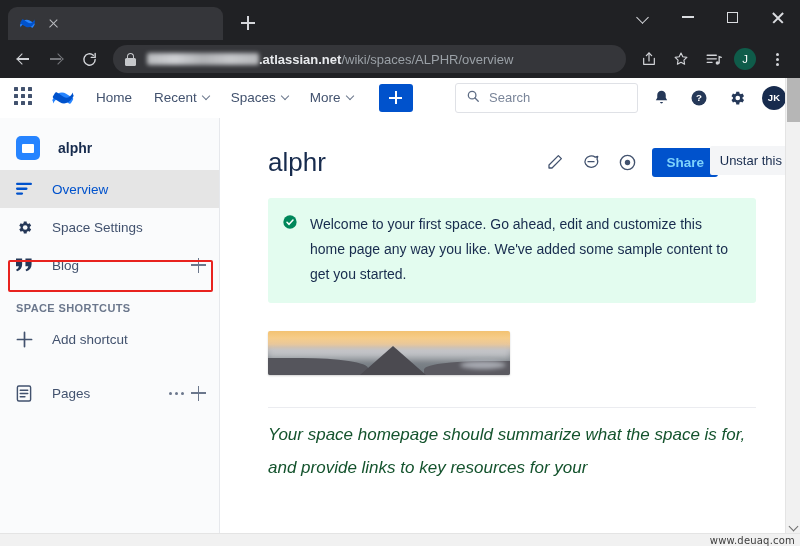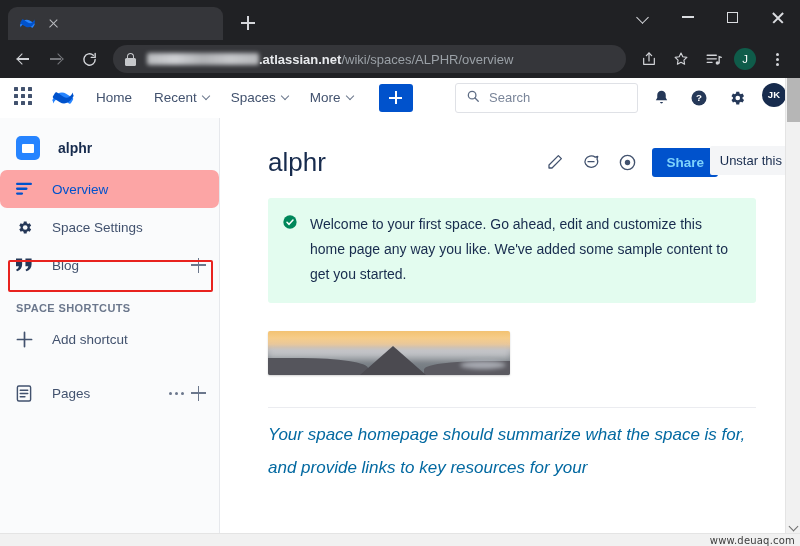--- a/index.html
+++ b/index.html
@@ -146,21 +146,21 @@
   }
   .create-btn {
     width: 34px; height: 28px; background: #0052cc; border-radius: 3px;
     display: flex; align-items: center; justify-content: center; position: relative;
     margin-left: 4px;
   }
   .create-btn::before, .create-btn::after { content:""; position:absolute; background:#fff; }
   .create-btn::before { width: 13px; height: 2px; }
   .create-btn::after  { width: 2px; height: 13px; }
 
-  .cnav-right { margin-left: auto; display: flex; align-items: flex-start; }
+  .cnav-right { margin-left: auto; display: flex; align-items: center; }
   .searchbox {
     width: 183px; height: 30px; border: 1px solid #dfe1e6; border-radius: 3px;
     display: flex; align-items: center; padding: 0 10px; background:#fff;
   }
   .search-ph { font-size: 13px; color: #7a8599; margin-left: 9px; }
   .cnav-icon { width: 30px; height: 30px; margin-left: 8px; display:flex; align-items:center; justify-content:center; }
   .avatar-jk {
     width: 24px; height: 24px; border-radius: 50%; background: #172b4d; color: #fff;
     font-size: 9.5px; font-weight: 700; display:flex; align-items:center; justify-content:center;
     margin-left: 10px; letter-spacing: .3px;
@@ -178,21 +178,21 @@
     width: 24px; height: 24px; border-radius: 5px; background: #2684ff;
     display:flex; align-items:center; justify-content:center; flex:0 0 24px;
   }
   .space-avatar i { width: 12px; height: 9px; background: #fff; border-radius: 1px; display:block; }
   .space-name { font-size: 14px; color: #172b4d; font-weight: 600; margin-left: 18px; }
 
   .side-item {
     height: 38px; display: flex; align-items: center; padding: 0 12px 0 16px;
     font-size: 13.5px; color: #42526e; position: relative;
   }
-  .side-item.active { background: #fca5a5; border-radius: 7px; }
+  .side-item.active { background: #e5e5e5; }
   .side-item.active .side-label { color: #0052cc; }
   .side-ico { width: 22px; flex: 0 0 22px; display:flex; align-items:center; justify-content:flex-start; }
   .side-label { margin-left: 14px; white-space: nowrap; }
   .side-plus { margin-left: auto; width: 16px; height: 16px; position: relative; }
   .side-plus::before, .side-plus::after { content:""; position:absolute; background:#6b778c; }
   .side-plus::before { left:0; top:7.3px; width:15px; height:1.4px; }
   .side-plus::after  { left:6.8px; top:0.5px; width:1.4px; height:15px; }
   .side-dots { margin-left:auto; width:18px; height:16px; position:relative; margin-right:4px;}
   .side-dots span { position:absolute; top:7px; width:3px; height:3px; border-radius:50%; background:#6b778c; }
   .side-dots span:nth-child(1){left:0;} .side-dots span:nth-child(2){left:6px;} .side-dots span:nth-child(3){left:12px;}
@@ -268,21 +268,21 @@
   }
   .photo .haze {
     position:absolute; left:0; right:0; top: 40%; height: 10px;
     background: rgba(235,236,240,.45); filter: blur(3px);
   }
 
   .divider { margin-top: 32px; height: 1px; background: #ebecf0; }
 
   .goal-h { margin-top: 30px; font-size: 23px; font-weight: 700; color: #172b4d; }
   .goal-p {
-    margin-top: 10px; font-size: 17px; font-style: italic; color: #0369a1;
+    margin-top: 10px; font-size: 17px; font-style: italic; color: #14532d;
     line-height: 33px;
   }
 
   
   .vscroll {
     position: absolute; right: 0; top: 0; width: 15px; height: 468px;
     background: #f1f1f1; border-left: 1px solid #e4e4e4;
   }
   .vscroll-thumb {
     position:absolute; left: 1px; top: 0; width: 13px; height: 44px; background: #b6b6b6;

